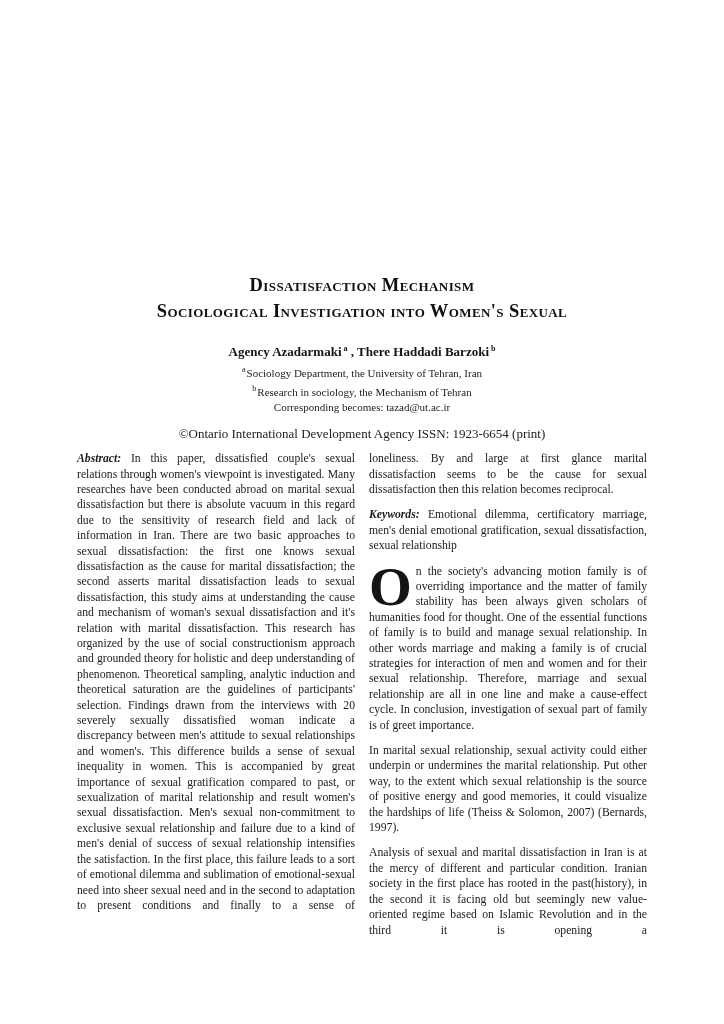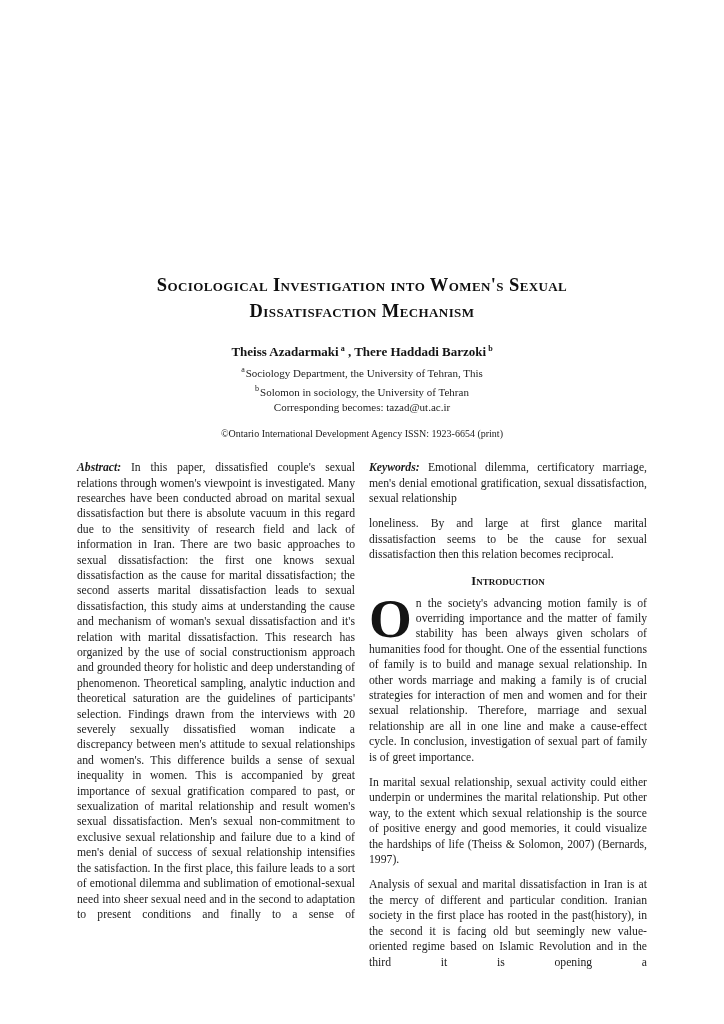--- a/index.html
+++ b/index.html
@@ -40,28 +40,28 @@
     text-align: center;
     font-size: 11px;
     line-height: 15px;
     color: #1b1b1b;
   }
   .affil .sup { margin-left: 0; margin-right: 1px; }
   .affil-block { margin-top: 2px; }
   .issn-block {
     margin-top: 13px;
     text-align: center;
-    font-size: 10px;
+    font-size: 13px;
     line-height: 11.5px;
     color: #1b1b1b;
   }
   .columns {
     display: flex;
     gap: 14px;
-    margin-top: 21px;
+    margin-top: 12px;
   }
   .col {
     flex: 1 1 0;
     min-width: 0;
     font-size: 11.7px;
     line-height: 15.4px;
     text-align: justify;
     color: #1b1b1b;
   }
   .para { margin-bottom: 10px; }
@@ -87,49 +87,48 @@
     color: #141414;
   }
 </style>
 </head>
 <body>
 
 <div class="sheet">
 
   <header>
     <h1 class="title">
+      <span class="title-line">Dissatisfaction Mechanism</span>
       <span class="title-line">Sociological Investigation into Women's Sexual</span>
-      <span class="title-line">Dissatisfaction Mechanism</span>
     </h1>
 
-    <p class="authors"><span>Theiss Azadarmaki</span><span class="sup">a</span><span> , </span><span>There Haddadi Barzoki</span><span class="sup">b</span></p>
+    <p class="authors"><span>Agency Azadarmaki</span><span class="sup">a</span><span> , </span><span>There Haddadi Barzoki</span><span class="sup">b</span></p>
 
     <div class="affil-block">
-      <p class="affil"><span class="sup">a</span><span>Sociology Department, the University of Tehran, This</span></p>
-      <p class="affil"><span class="sup">b</span><span>Solomon in sociology, the University of Tehran</span></p>
+      <p class="affil"><span class="sup">a</span><span>Sociology Department, the University of Tehran, Iran</span></p>
+      <p class="affil"><span class="sup">b</span><span>Research in sociology, the Mechanism of Tehran</span></p>
       <p class="corresponding">Corresponding becomes: tazad@ut.ac.ir</p>
     </div>
 
     <div class="issn-block">
       <p>©Ontario International Development Agency ISSN: 1923-6654 (print)</p>
     </div>
   </header>
 
   <main class="columns">
 
     <section class="col">
       <p class="para stretch-last"><span class="lead-label">Abstract:</span> <span>In this paper, dissatisfied couple's sexual relations through women's viewpoint is investigated. Many researches have been conducted abroad on marital sexual dissatisfaction but there is absolute vacuum in this regard due to the sensitivity of research field and lack of information in Iran. There are two basic approaches to sexual dissatisfaction: the first one knows sexual dissatisfaction as the cause for marital dissatisfaction; the second asserts marital dissatisfaction leads to sexual dissatisfaction, this study aims at understanding the cause and mechanism of woman's sexual dissatisfaction and it's relation with marital dissatisfaction. This research has organized by the use of social constructionism approach and grounded theory for holistic and deep understanding of phenomenon. Theoretical sampling, analytic induction and theoretical saturation are the guidelines of participants' selection. Findings drawn from the interviews with 20 severely sexually dissatisfied woman indicate a discrepancy between men's attitude to sexual relationships and women's. This difference builds a sense of sexual inequality in women. This is accompanied by great importance of sexual gratification compared to past, or sexualization of marital relationship and result women's sexual dissatisfaction. Men's sexual non-commitment to exclusive sexual relationship and failure due to a kind of men's denial of success of sexual relationship intensifies the satisfaction. In the first place, this failure leads to a sort of emotional dilemma and sublimation of emotional-sexual need into sheer sexual need and in the second to adaptation to present conditions and finally to a sense of</span></p>
     </section>
 
     <section class="col">
+      <p class="para">loneliness. By and large at first glance marital dissatisfaction seems to be the cause for sexual dissatisfaction then this relation becomes reciprocal.</p>
+
       <p class="para"><span class="lead-label">Keywords:</span> <span>Emotional dilemma, certificatory marriage, men's denial emotional gratification, sexual dissatisfaction, sexual relationship</span></p>
 
-      <p class="para">loneliness. By and large at first glance marital dissatisfaction seems to be the cause for sexual dissatisfaction then this relation becomes reciprocal.</p>
-
-      <h2 class="section-heading">Introduction</h2>
 
       <p class="para"><span class="dropcap">O</span><span>n the society's advancing motion family is of overriding importance and the matter of family stability has been always given scholars of humanities food for thought. One of the essential functions of family is to build and manage sexual relationship. In other words marriage and making a family is of crucial strategies for interaction of men and women and for their sexual relationship. Therefore, marriage and sexual relationship are all in one line and make a cause-effect cycle. In conclusion, investigation of sexual part of family is of greet importance.</span></p>
 
       <p class="para">In marital sexual relationship, sexual activity could either underpin or undermines the marital relationship. Put other way, to the extent which sexual relationship is the source of positive energy and good memories, it could visualize the hardships of life (Theiss &amp; Solomon, 2007) (Bernards, 1997).</p>
 
       <p class="para stretch-last">Analysis of sexual and marital dissatisfaction in Iran is at the mercy of different and particular condition. Iranian society in the first place has rooted in the past(history), in the second it is facing old but seemingly new value-oriented regime based on Islamic Revolution and in the third it is opening a</p>
     </section>
 
   </main>
 

